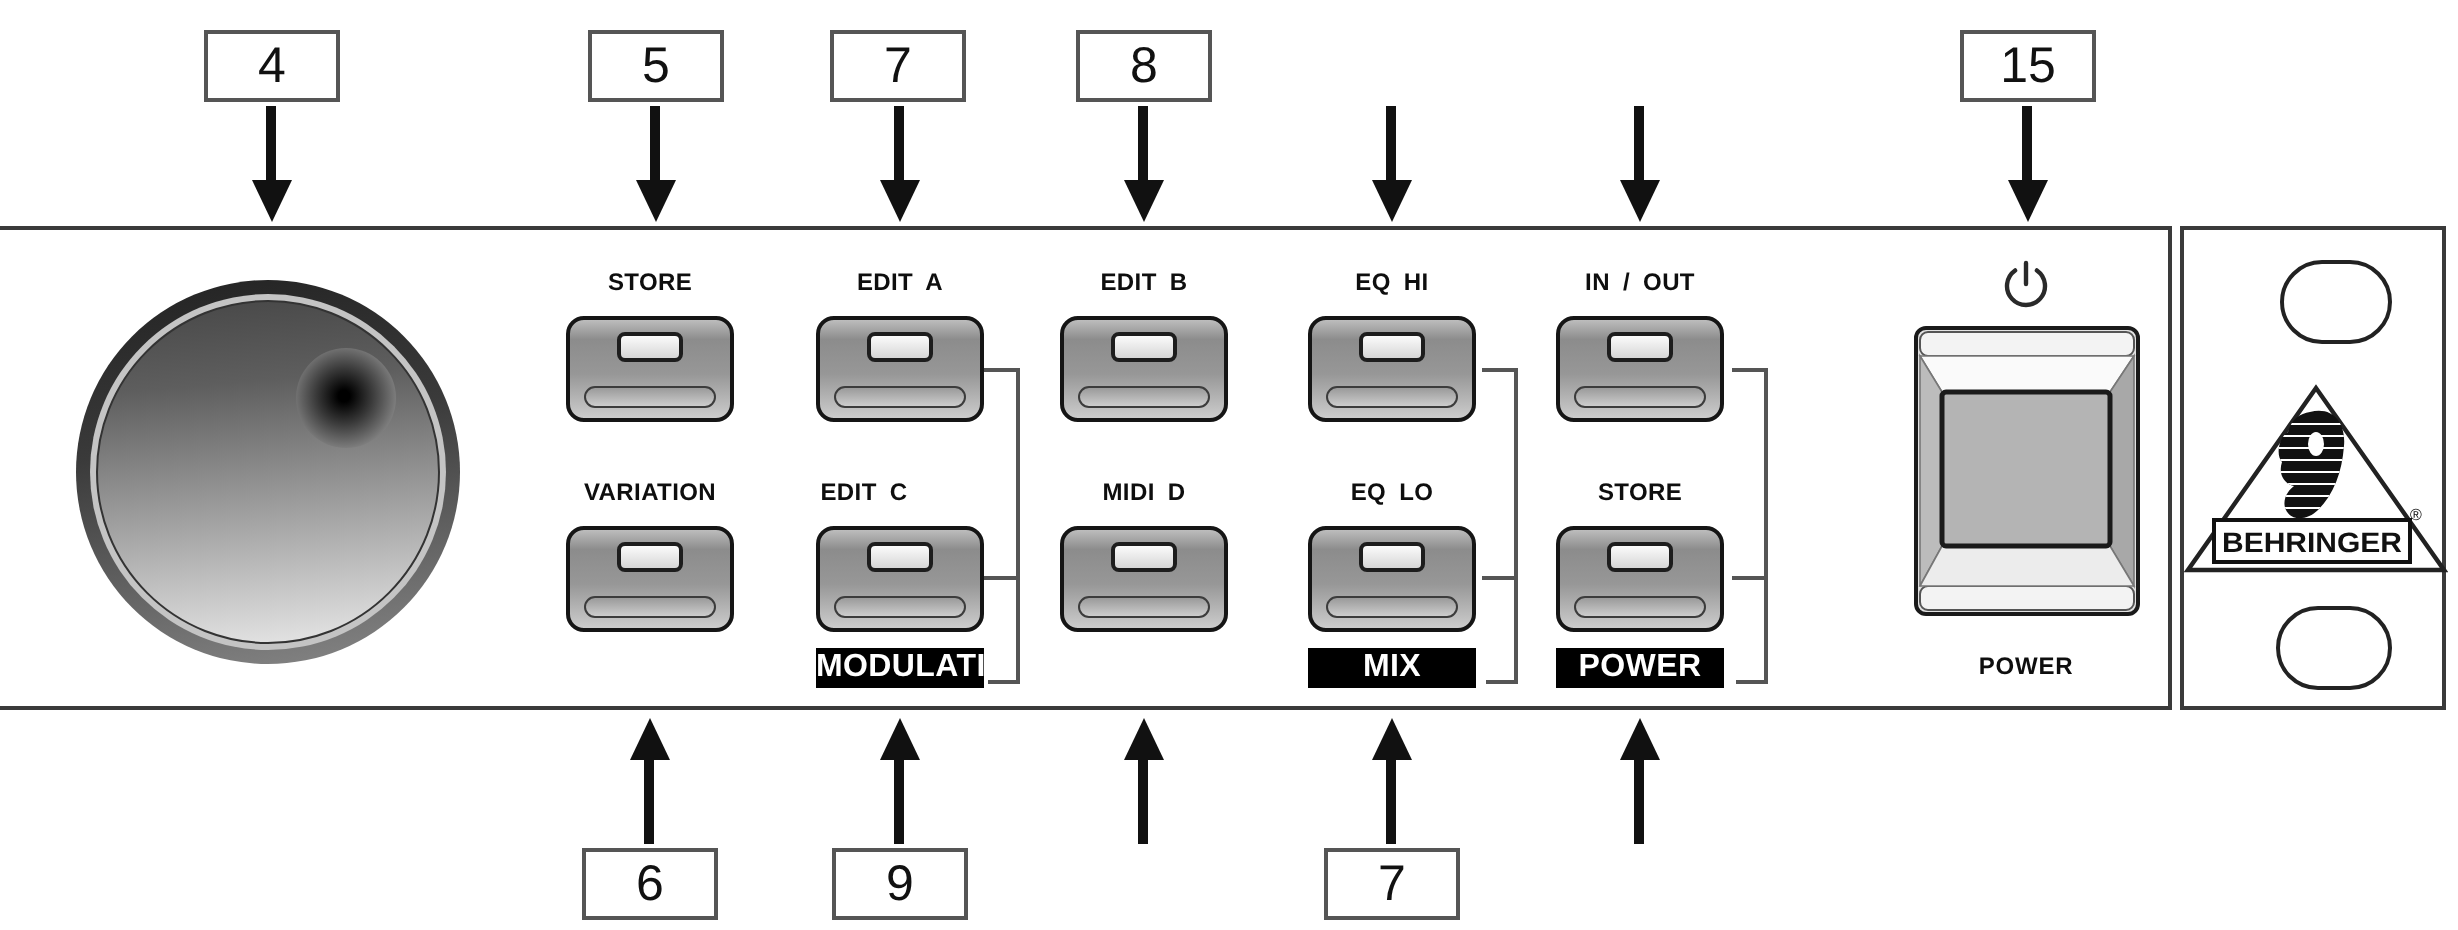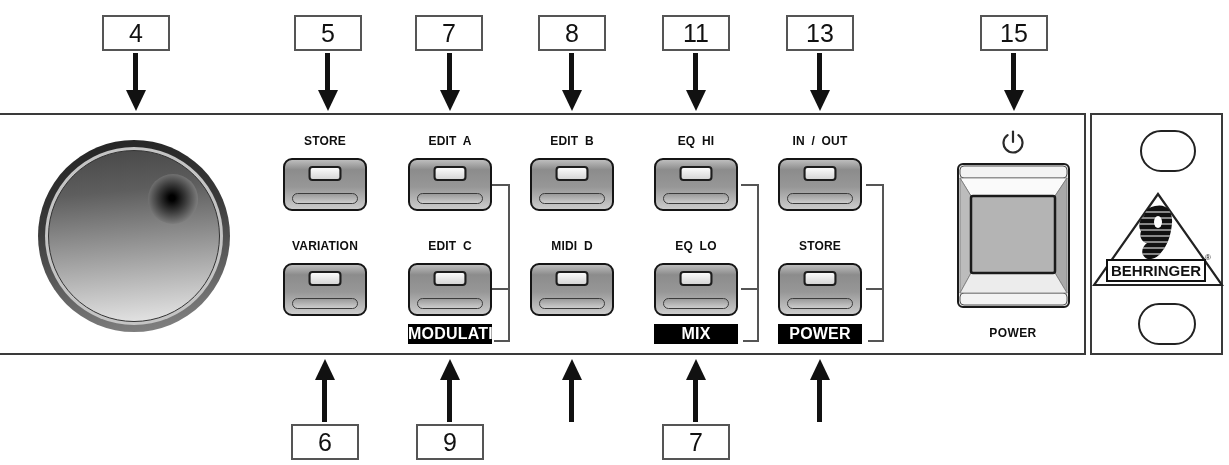--- a/index.html
+++ b/index.html
@@ -67,25 +67,23 @@
   <div class="head-down" style="left:318px;top:90px"></div>
 
   <div class="cbox" style="left:415px;top:15px">7</div>
   <div class="shaft" style="left:447px;top:53px;height:38px"></div>
   <div class="head-down" style="left:440px;top:90px"></div>
 
   <div class="cbox" style="left:538px;top:15px">8</div>
   <div class="shaft" style="left:569px;top:53px;height:38px"></div>
   <div class="head-down" style="left:562px;top:90px"></div>
 
-  <div class="cbox" style="left:662px;top:15px">11</div>
   <div class="shaft" style="left:693px;top:53px;height:38px"></div>
   <div class="head-down" style="left:686px;top:90px"></div>
 
-  <div class="cbox" style="left:786px;top:15px">13</div>
   <div class="shaft" style="left:817px;top:53px;height:38px"></div>
   <div class="head-down" style="left:810px;top:90px"></div>
 
   <div class="cbox" style="left:980px;top:15px">15</div>
   <div class="shaft" style="left:1011px;top:53px;height:38px"></div>
   <div class="head-down" style="left:1004px;top:90px"></div>
 
   <div class="head-up" style="left:315px;top:359px"></div>
   <div class="shaft" style="left:322px;top:379px;height:43px"></div>
   <div class="cbox" style="left:291px;top:424px">6</div>
@@ -109,21 +107,21 @@
     <div class="wheel-disc"></div>
     <div class="dimple"></div>
   </div>
 
   <div class="btn-label" style="left:265px;top:134px">STORE</div>
   <div class="btn-label" style="left:390px;top:134px">EDIT A</div>
   <div class="btn-label" style="left:512px;top:134px">EDIT B</div>
   <div class="btn-label" style="left:636px;top:134px">EQ HI</div>
   <div class="btn-label" style="left:760px;top:134px">IN / OUT</div>
   <div class="btn-label" style="left:265px;top:239px">VARIATION</div>
-  <div class="btn-label" style="left:390px;top:239px">EDIT C</div>
+  <div class="btn-label" style="left:372px;top:239px">EDIT C</div>
   <div class="btn-label" style="left:512px;top:239px">MIDI D</div>
   <div class="btn-label" style="left:636px;top:239px">EQ LO</div>
   <div class="btn-label" style="left:760px;top:239px">STORE</div>
 
   <div class="btn" style="left:283px;top:158px">
     <div class="led"></div>
       <div class="bar"></div>
   </div>
   <div class="btn" style="left:408px;top:158px">
     <div class="led"></div>

